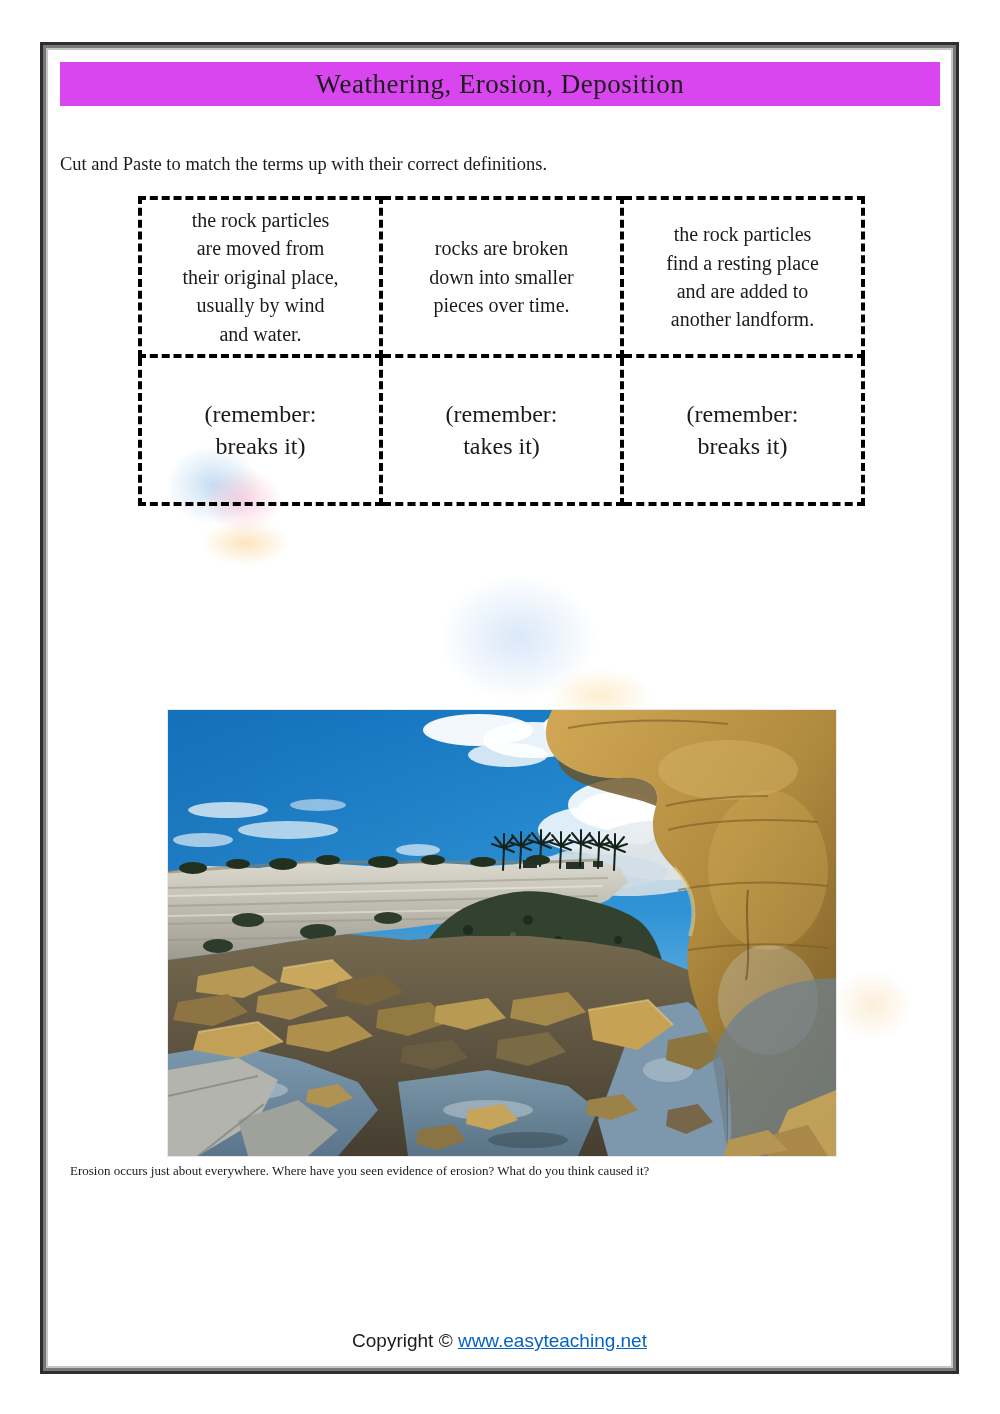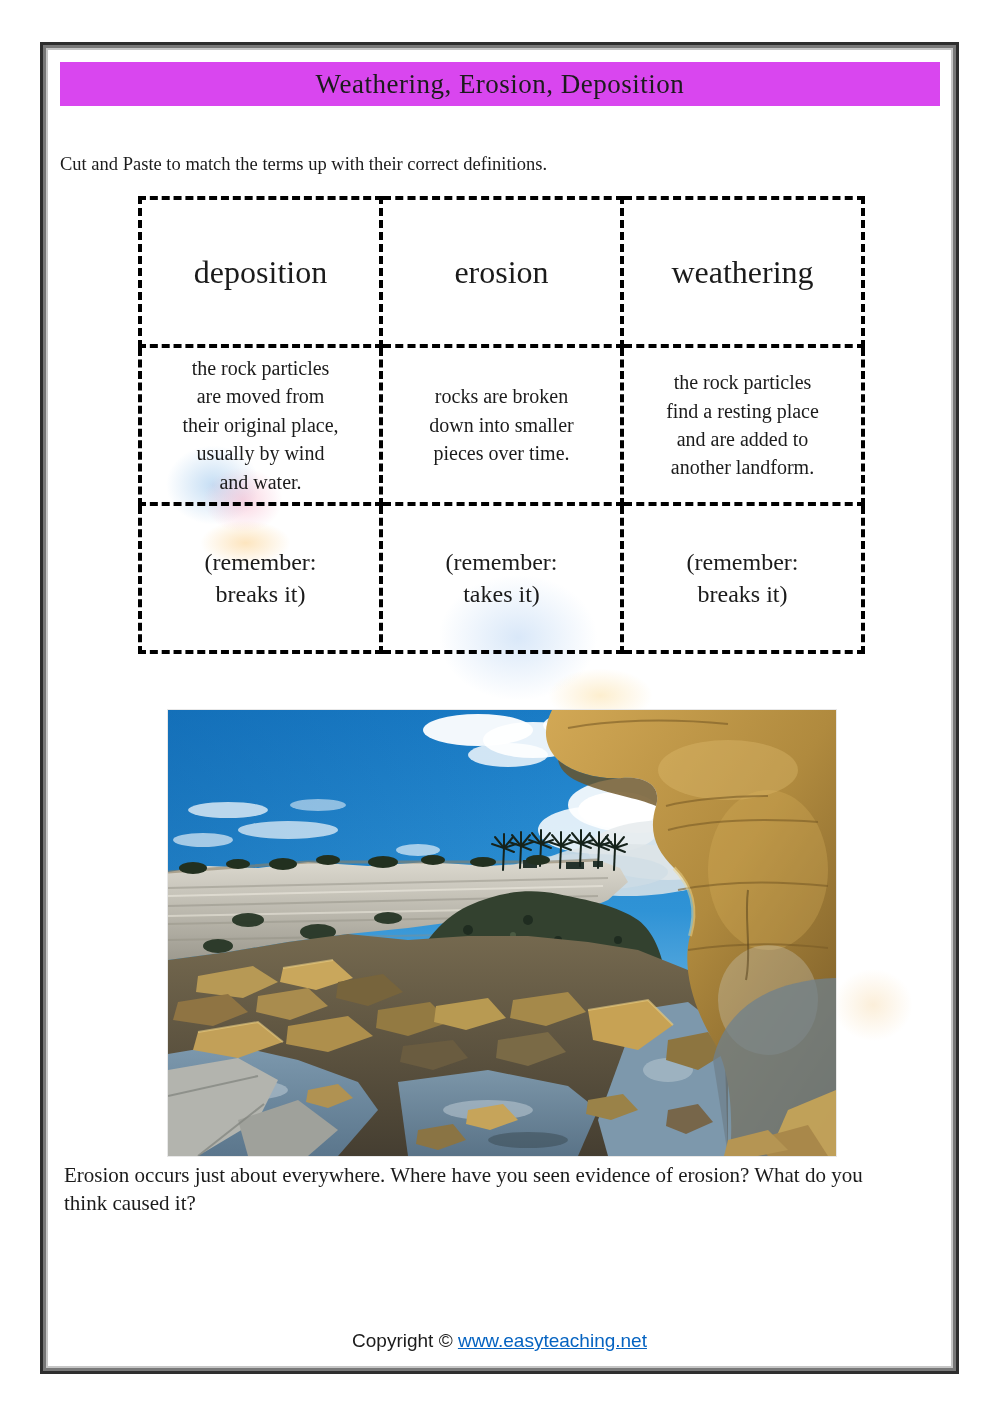--- a/index.html
+++ b/index.html
@@ -55,22 +55,22 @@
   tr.row-remember .bold-word { font-weight: normal; }
   tr.row-remember .rem-line { display: block; }
 
   .photo-wrap {
     position: absolute; left: 120px; top: 660px; width: 668px; height: 446px;
     z-index: 1; outline: 1px solid #e8e8e8;
   }
   .photo-wrap svg { display: block; width: 100%; height: 100%; }
 
   .question {
-    position: absolute; left: 16px; top: 1112px; width: 812px;
-    font-size: 21px; line-height: 1.32; z-index: 2;
+    position: absolute; left: 22px; top: 1112px; width: 812px;
+    font-size: 13px; line-height: 1.32; z-index: 2;
   }
   .footer {
     position: absolute; left: 0; top: 1280px; width: 100%; text-align: center;
     font-family: "Liberation Sans", sans-serif; font-size: 19px; z-index: 2;
   }
   .footer a { color: #0563c1; text-decoration: underline; cursor: pointer; }
 </style>
 </head>
 <body>
 
@@ -86,25 +86,20 @@
 
     <div class="blob b1"></div>
     <div class="blob b2"></div>
     <div class="blob b3"></div>
     <div class="blob b4"></div>
     <div class="blob b5"></div>
     <div class="blob b6"></div>
 
     <table class="match">
       <tbody>
-            <tr class="row-terms">
-        <td><span>deposition</span></td>
-        <td><span>erosion</span></td>
-        <td><span>weathering</span></td>
-      </tr>
       <tr class="row-defs">
         <td>
                 <span class="def">the rock particles are moved from their original place, usually by wind and water.</span>
               </td>
         <td>
                 <span class="def">rocks are broken down into smaller pieces over time.</span>
               </td>
         <td>
                 <span class="def">the rock particles find a resting place and are added to another landform.</span>
               </td>

